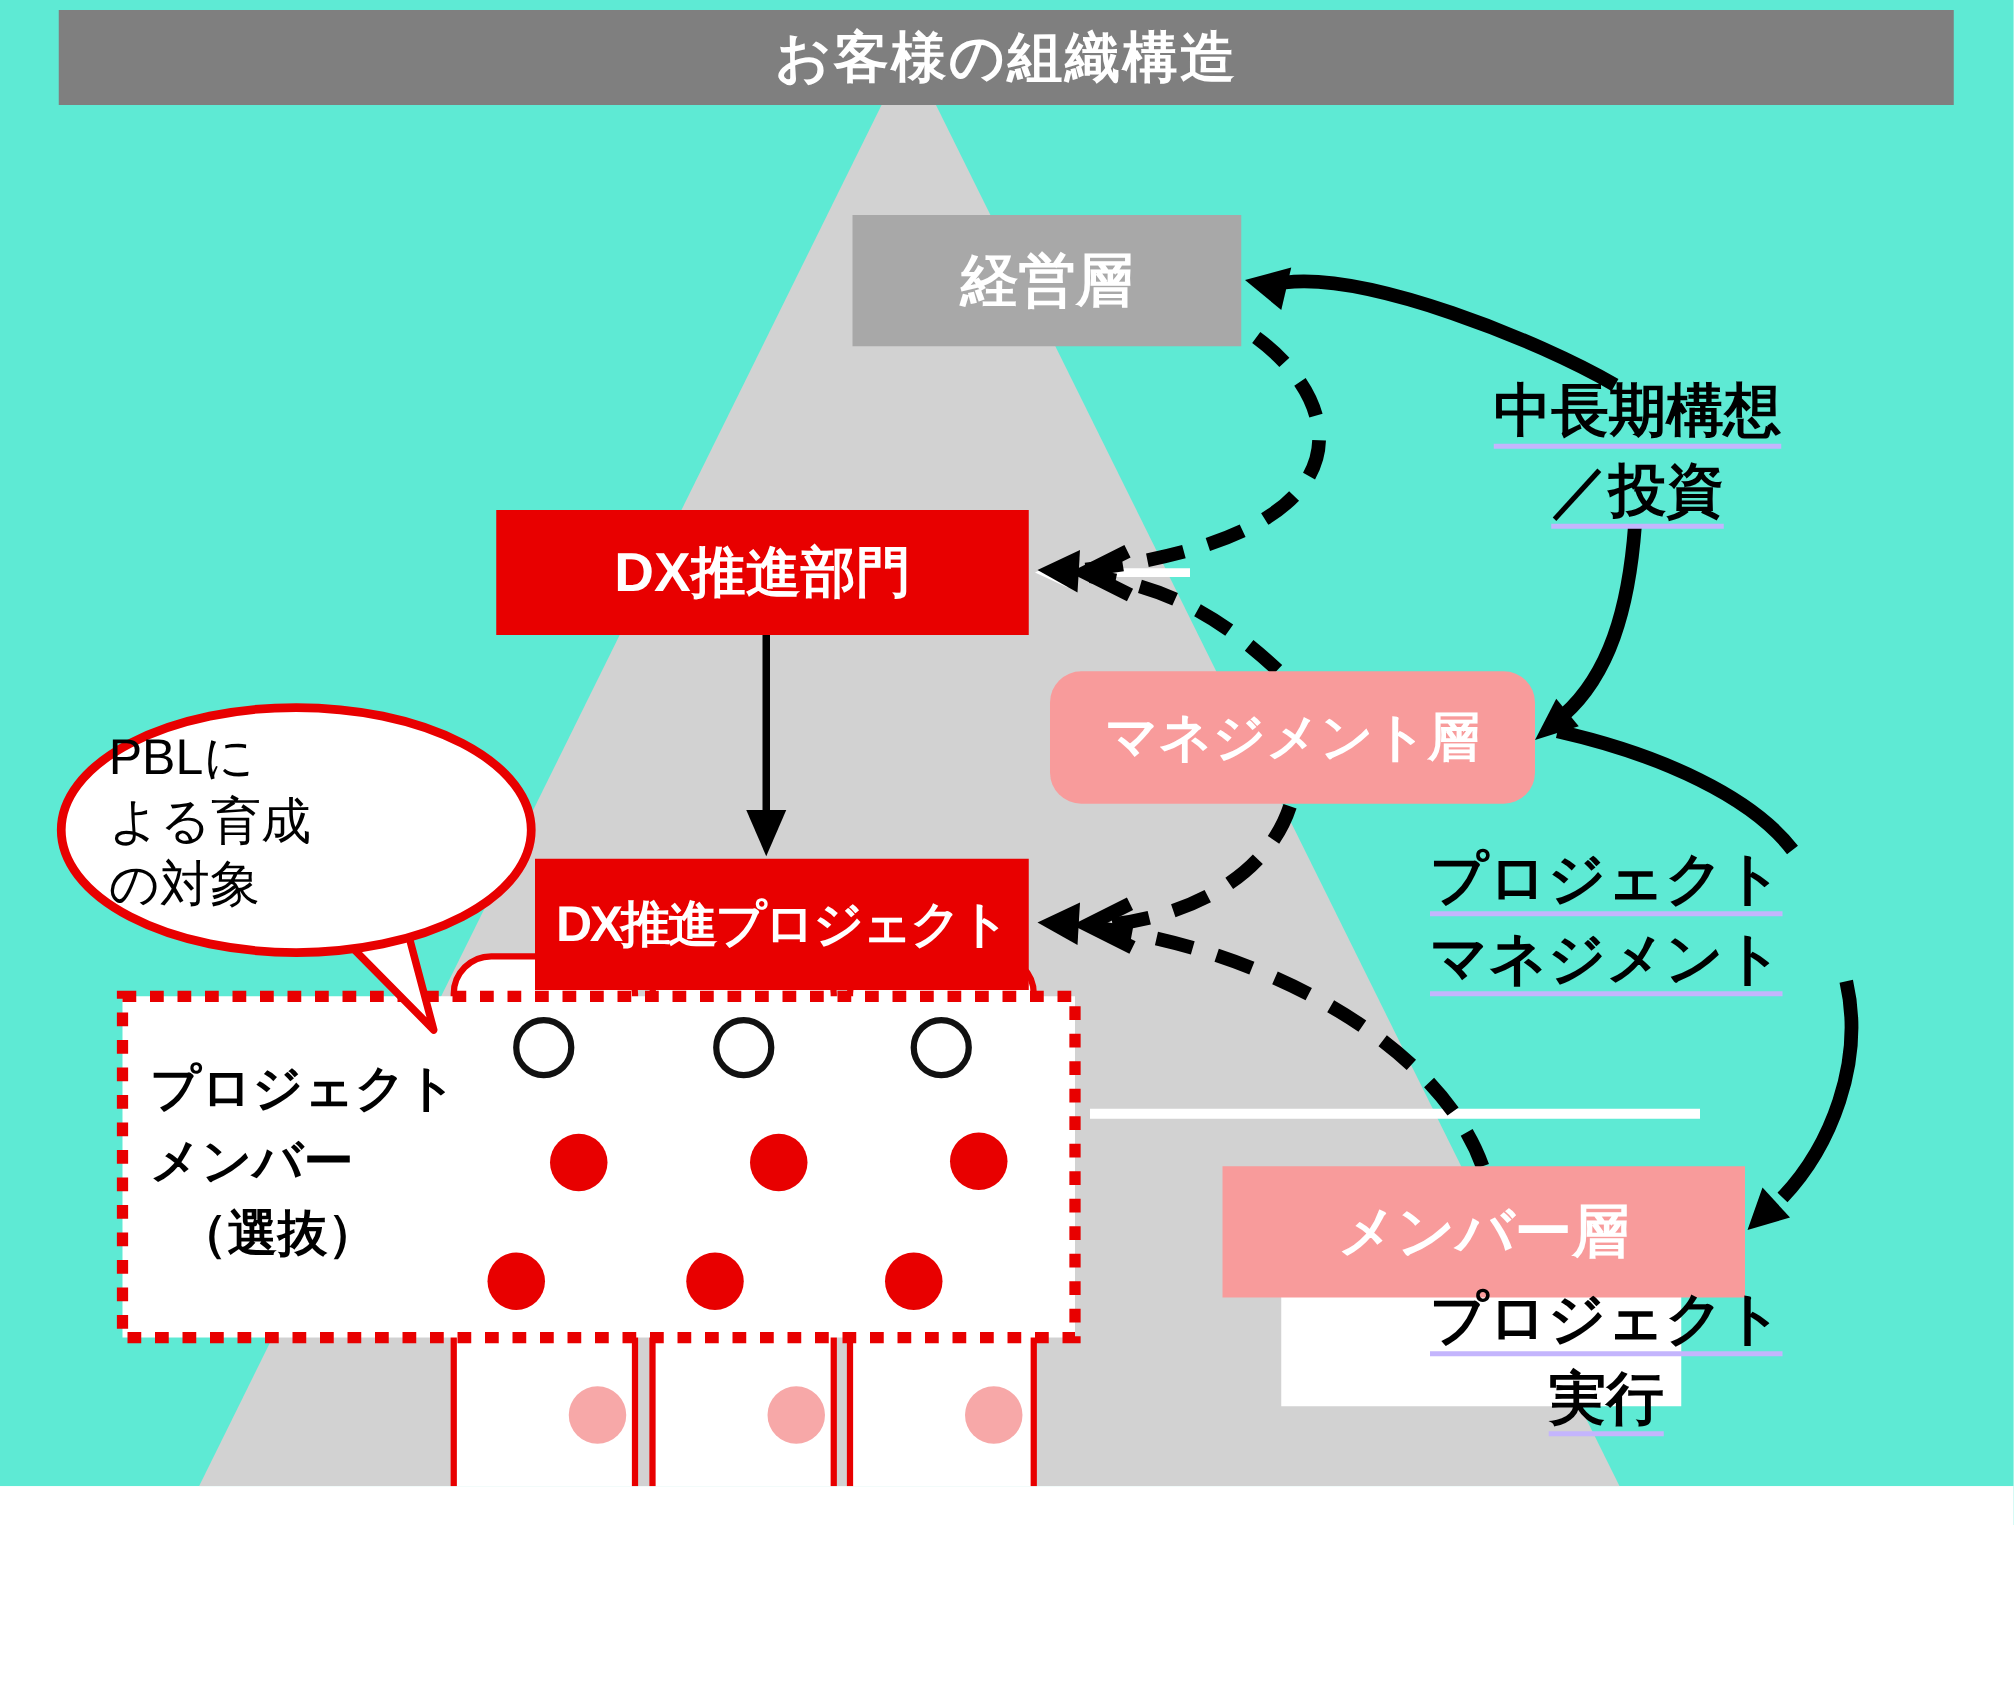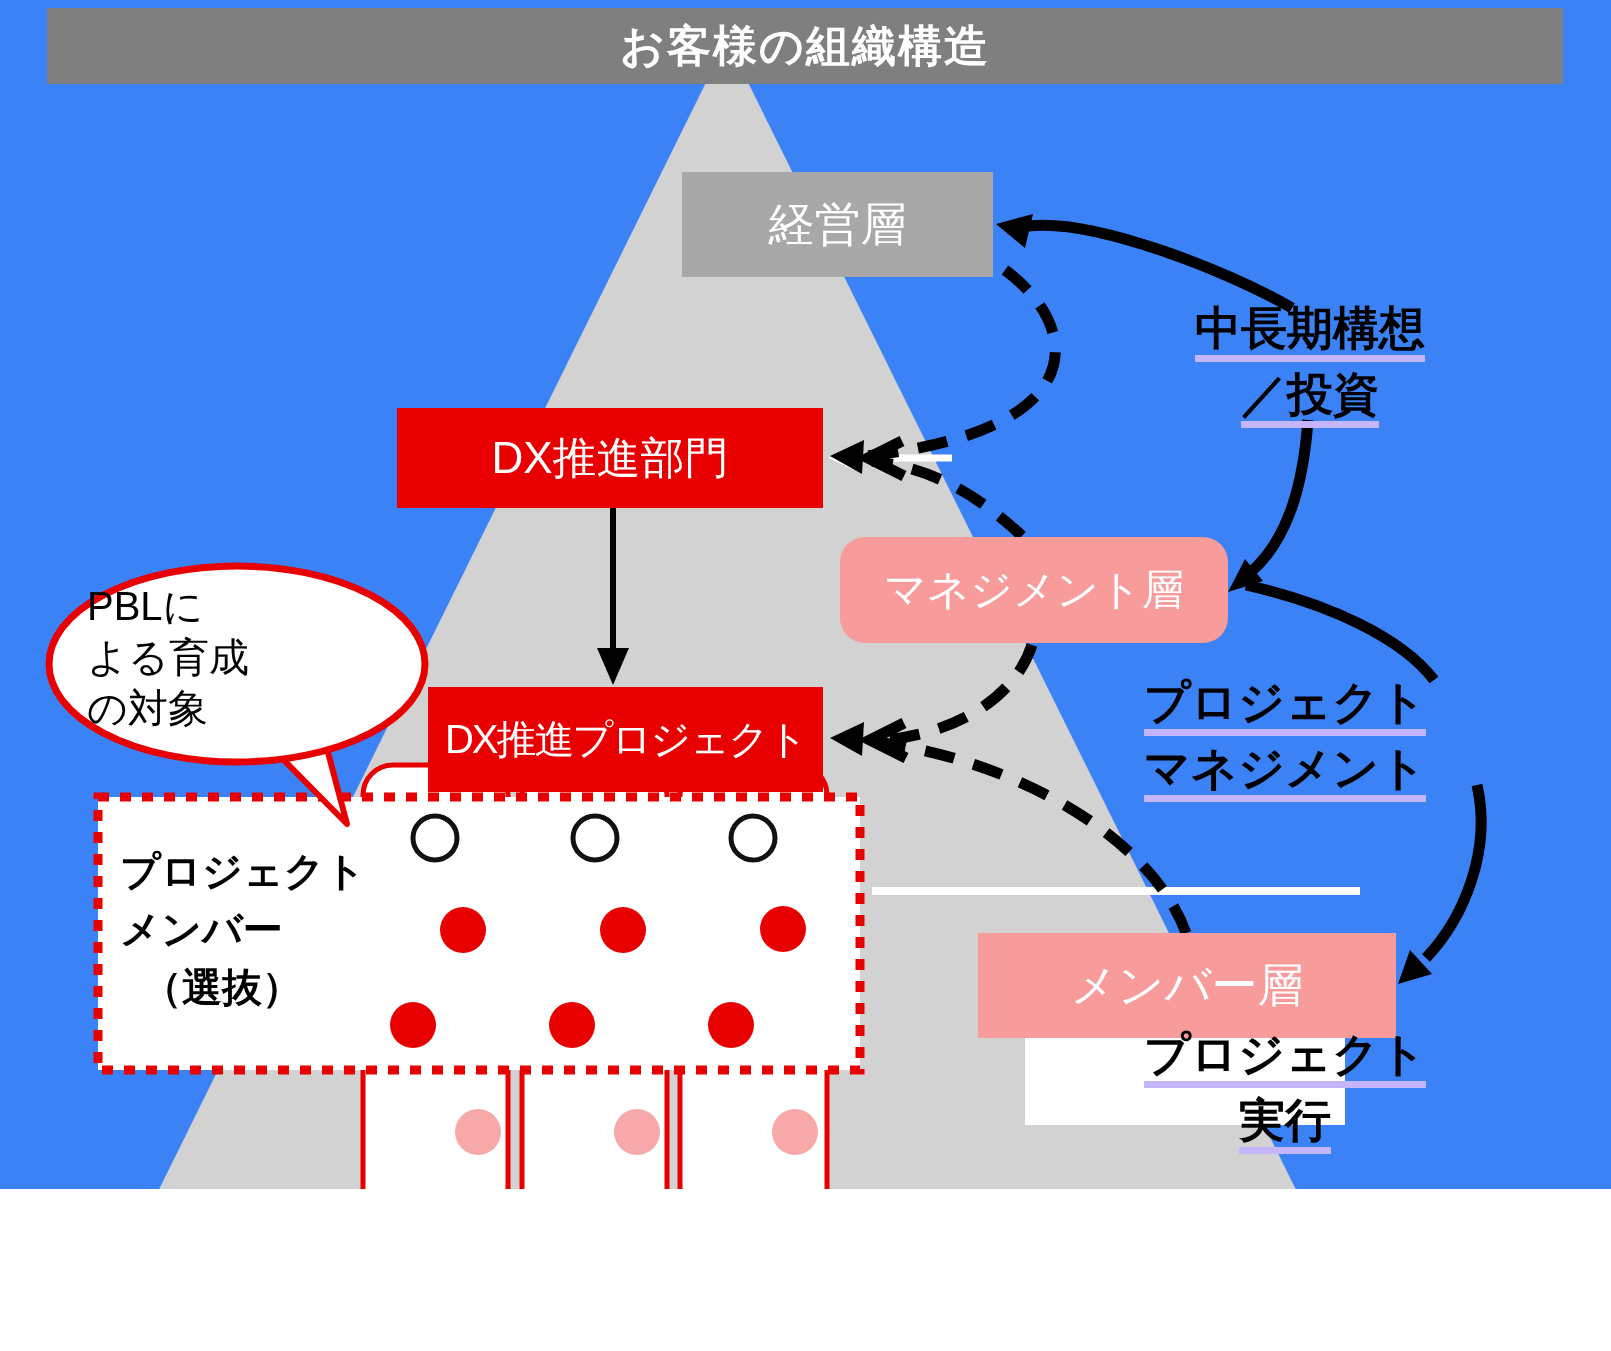--- a/index.html
+++ b/index.html
@@ -5,37 +5,37 @@
   :root{
     --red:#E80000;
     --pink:#F89B9B;
     --light-pink:#F7A8A8;
     --banner-gray:#7F7F7F;
     --box-gray:#A8A8A8;
     --triangle-gray:#D2D2D2;
   }
   html,body{margin:0;padding:0;background:#fff;}
   body{font-family:"Liberation Sans","DejaVu Sans",sans-serif;}
-  #stage{position:relative;width:1611px;height:1189px;background:#3b82f6;overflow:hidden;}
+  #stage{position:relative;width:1611px;height:1189px;background:#5eead4;overflow:hidden;}
   #vector{position:absolute;left:0;top:0;z-index:1;}
   .abs{position:absolute;box-sizing:border-box;}
   .lvl-box{z-index:3;display:flex;align-items:center;justify-content:center;
-           color:#fff;font-weight:normal;white-space:nowrap;}
+           color:#fff;font-weight:bold;white-space:nowrap;}
   .banner{left:47px;top:8px;width:1516px;height:76px;background:var(--banner-gray);
           z-index:4;display:flex;align-items:center;justify-content:center;
           color:#fff;font-weight:bold;font-size:44px;letter-spacing:2px;}
   .keiei{left:682px;top:172px;width:311px;height:105px;background:var(--box-gray);font-size:46px;}
   .dxdept{left:397px;top:408px;width:426px;height:100px;background:var(--red);font-size:44px;}
   .mgmt{left:840px;top:537px;width:388px;height:106px;background:var(--pink);font-size:42px;border-radius:25px;}
   .dxproj{left:428px;top:687px;width:395px;height:105px;background:var(--red);
           font-size:40px;letter-spacing:-2px;}
   .member{left:978px;top:933px;width:418px;height:105px;background:var(--pink);font-size:46px;}
   .side-label{z-index:5;text-align:center;font-weight:bold;font-size:46px;color:#000;
               line-height:64px;white-space:nowrap;}
-  .side-label .u{display:inline-block;border-bottom:7px solid #c4b5fd;padding-bottom:1px;line-height:52px;}
+  .side-label .u{display:inline-block;border-bottom:4px solid #c4b5fd;padding-bottom:1px;line-height:52px;}
   .lbl-vision{left:1140px;top:296px;width:340px;}
   .lbl-pm{left:1115px;top:670px;width:340px;}
   .lbl-exec{left:1115px;top:1022px;width:340px;}
   .bubble-text{left:87px;top:581px;width:300px;z-index:6;text-align:left;
                font-weight:normal;font-size:40px;color:#000;line-height:51px;white-space:nowrap;}
   .sel-text{left:120px;top:842px;width:280px;z-index:6;font-weight:bold;font-size:40px;
             color:#000;line-height:58px;white-space:nowrap;}
   .sel-text .indent{padding-left:22px;margin-top:16px;}
 </style>
 </head>

